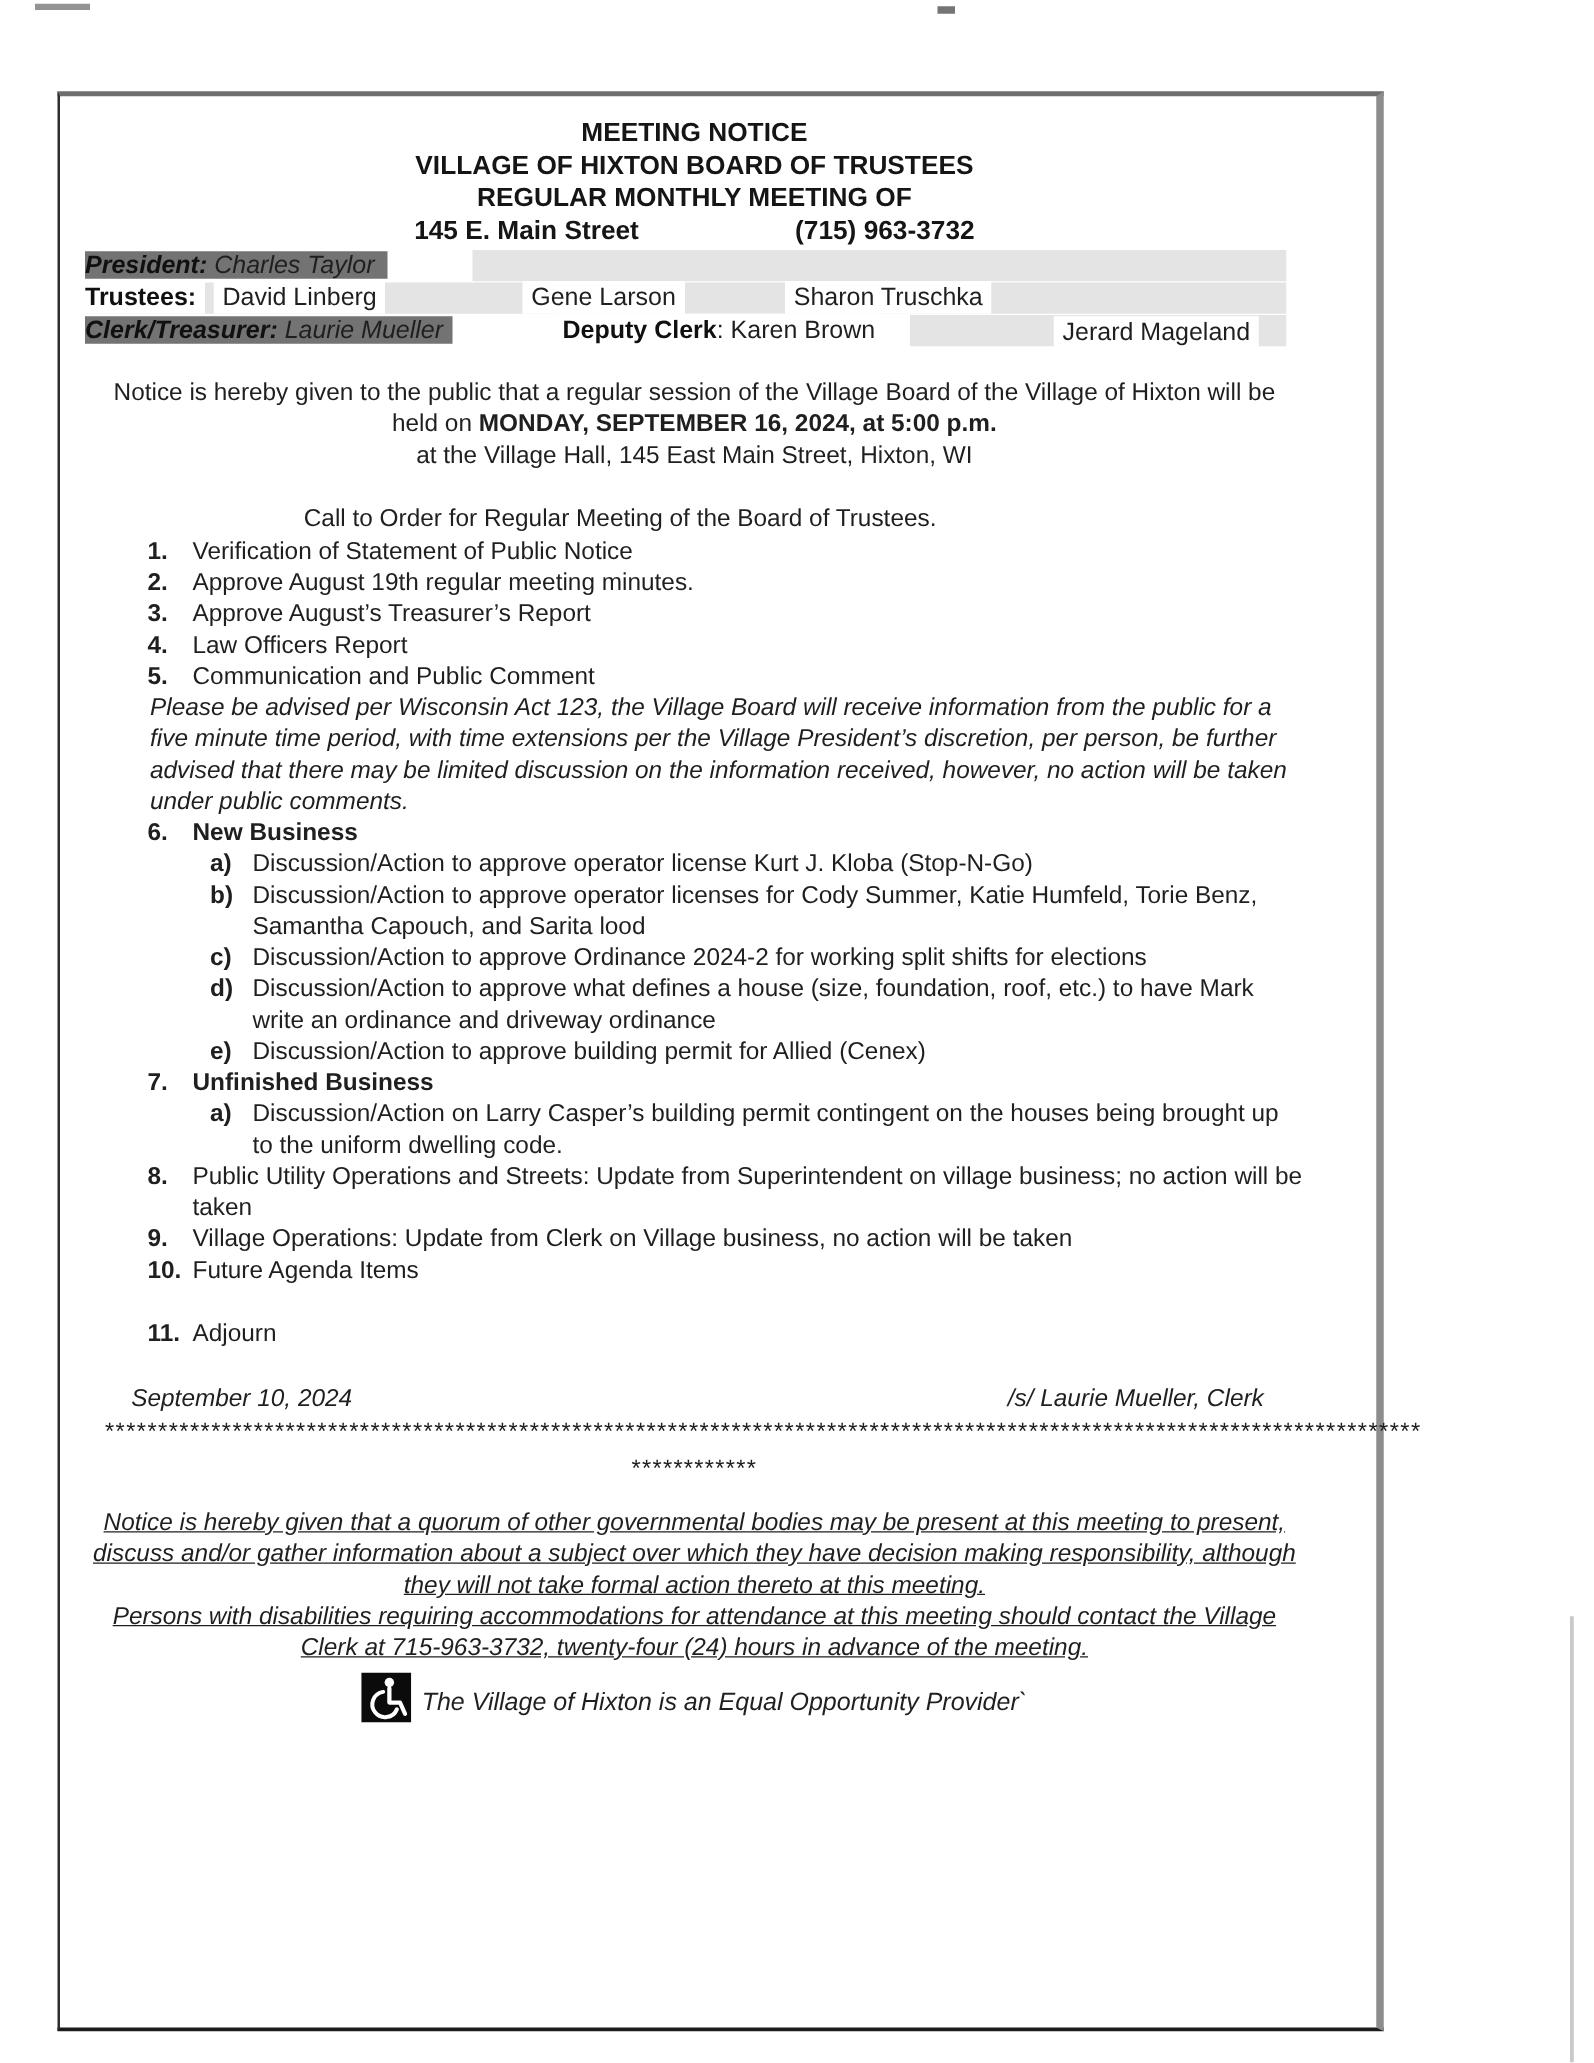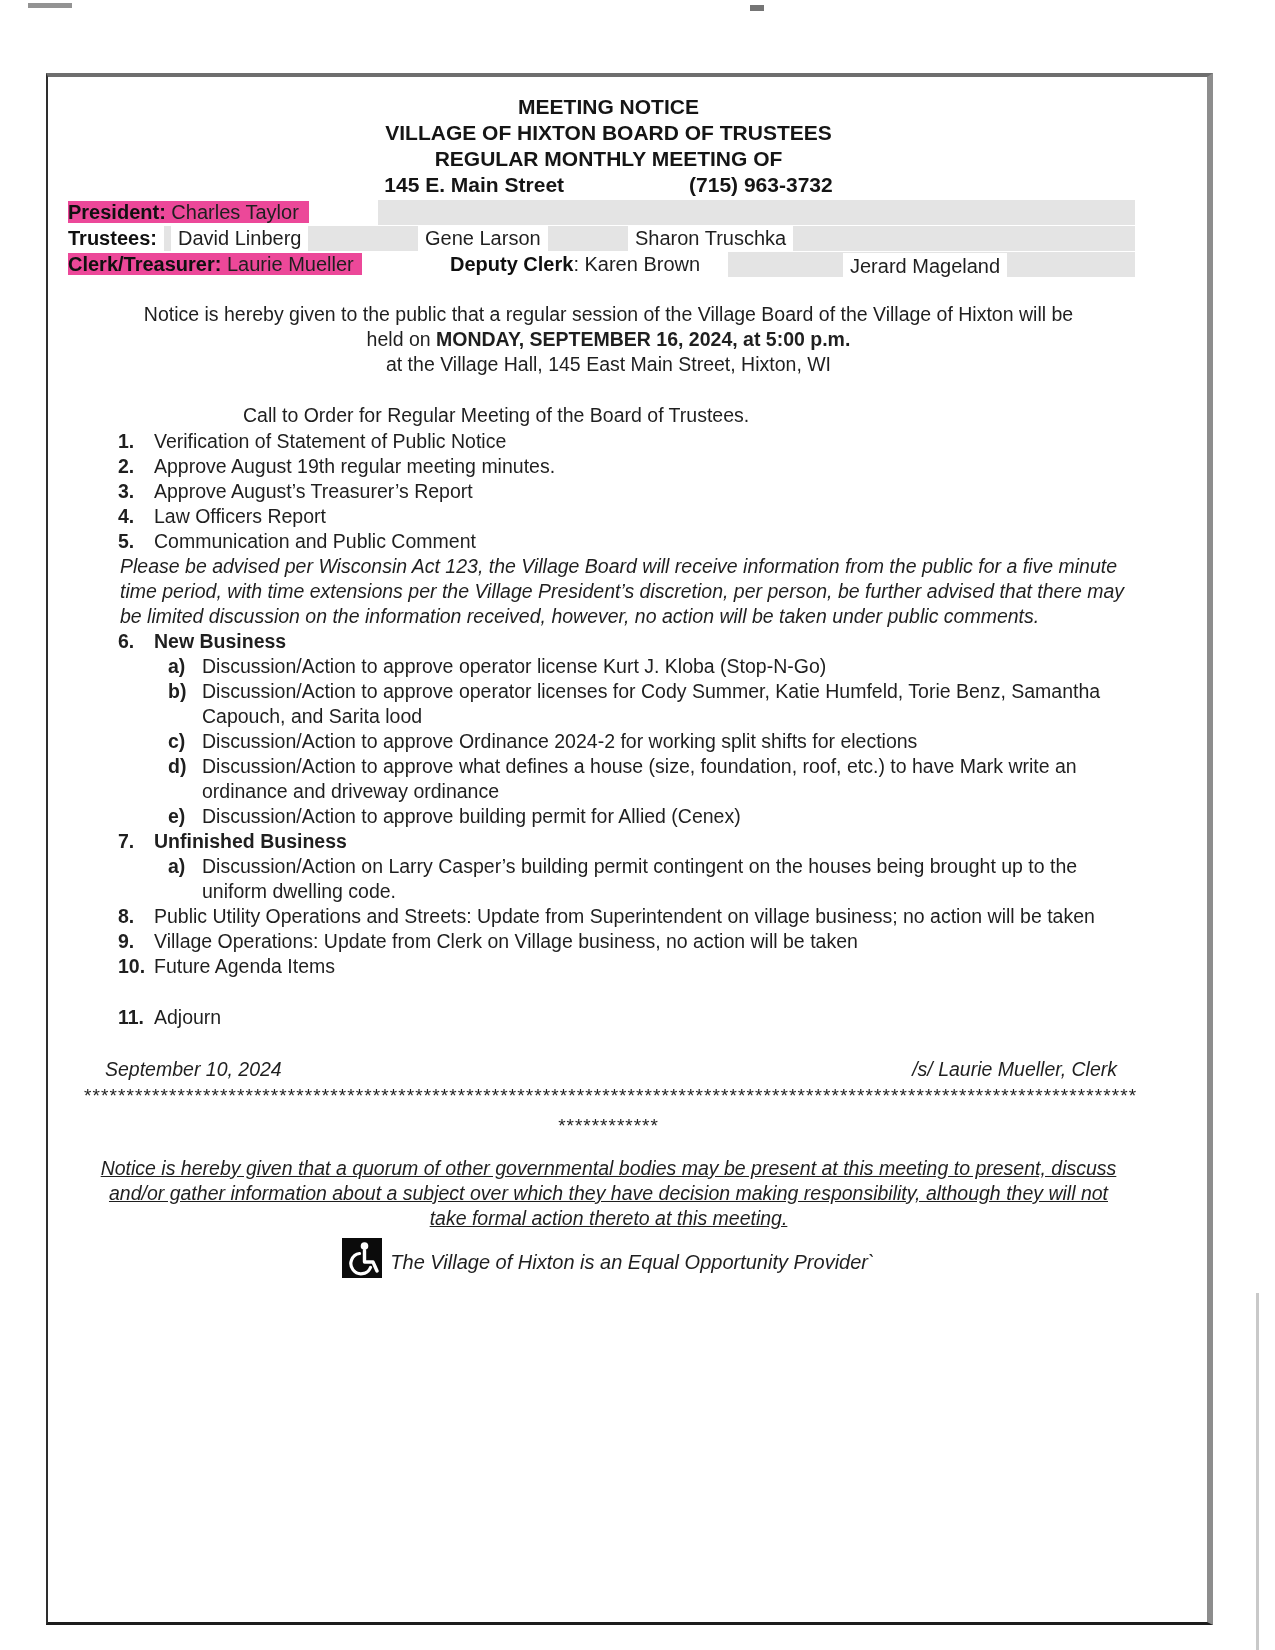--- a/index.html
+++ b/index.html
@@ -2,42 +2,42 @@
 <html><head>
 <meta charset="utf-8">
 <style>
   html,body{margin:0;padding:0;}
   body{
     width:1275px;height:1650px;position:relative;background:#ffffff;
     font-family:"Liberation Sans","DejaVu Sans",sans-serif;
     color:#1f1f1f;-webkit-font-smoothing:antialiased;
   }
   .doc-border{
-    position:absolute;left:46px;top:73px;width:1167px;height:1552px;
+    position:absolute;left:46px;top:73px;width:1061px;height:1552px;
     box-sizing:border-box;
     border-top:4px solid #6e6e6e;
     border-right:6px solid #8d8d8d;
     border-bottom:3px solid #1c1c1c;
     border-left:2px solid #2e2e2e;
     background:#fff;
     padding-left:46px;
   }
   .content{
     position:absolute;left:0;top:0;right:0;bottom:0;
     padding:17px 58px 0 20px;box-sizing:border-box;
     font-size:19.5px;line-height:25px;
   }
   
   .hdr{ text-align:center;font-weight:bold;font-size:21px;line-height:26px;color:#151515;}
   .hdr .addr-gap{display:inline-block;width:125px;}
   
   .officers{margin-top:1px;font-size:20px;line-height:26px;}
   .off-row{position:relative;height:26px;white-space:nowrap;}
   .off-gray{position:absolute;top:1px;bottom:0;background:#e4e4e4;z-index:0;}
-  .off-text{position:relative;z-index:1;background:#ec4899;}
+  .off-text{position:relative;z-index:1;background:#737373;font-style:italic;}
   .off-abs{position:absolute;top:0;z-index:1;background:#ffffff;padding:0 7px;text-align:center;}
   b.lbl{color:#101010;}
   
   .intro{margin-top:25px;text-align:center;}
   .call-line{margin-top:26px;margin-left:175px;}
   
   .agenda{margin-top:1px;}
   .item{display:flex;padding-left:50px;}
   .item .num{flex:0 0 36px;font-weight:bold;}
   .item .txt{max-width:958px;}
@@ -187,20 +187,21 @@
 
     <div class="sigrow">
       <span>September 10, 2024</span>
       <span>/s/ Laurie Mueller, Clerk</span>
     </div>
 
     <div class="stars-long">*****************************************************************************************************************************</div>
     <div class="stars-short">************</div>
 
     <div class="footnote">Notice is hereby given that a quorum of other governmental bodies may be present at this meeting to present, discuss and/or gather information about a subject over which they have decision making responsibility, although they will not take formal action thereto at this meeting.</div>
+    <div class="footnote" style="max-width:1000px;">Persons with disabilities requiring accommodations for attendance at this meeting should contact the Village Clerk at 715-963-3732, twenty-four (24) hours in advance of the meeting.</div>
 
     <div class="eo-row">
       <svg class="wheel-icon" viewBox="0 0 40 40" aria-hidden="true">
         <rect x="0" y="0" width="40" height="40" fill="#0b0b0b"></rect>
         <circle cx="22.5" cy="8" r="3.8" fill="#ffffff"></circle>
         <path d="M22.5 12.5 L22.5 24 L31 24 L35 33" stroke="#ffffff" stroke-width="3.4" fill="none" stroke-linecap="round" stroke-linejoin="round"></path>
         <path d="M17.5 15.5 A 10.2 10.2 0 1 0 28.5 29.5" stroke="#ffffff" stroke-width="3.2" fill="none" stroke-linecap="round"></path>
       </svg>
       <span class="eo-text">The Village of Hixton is an Equal Opportunity Provider`</span>
     </div>

